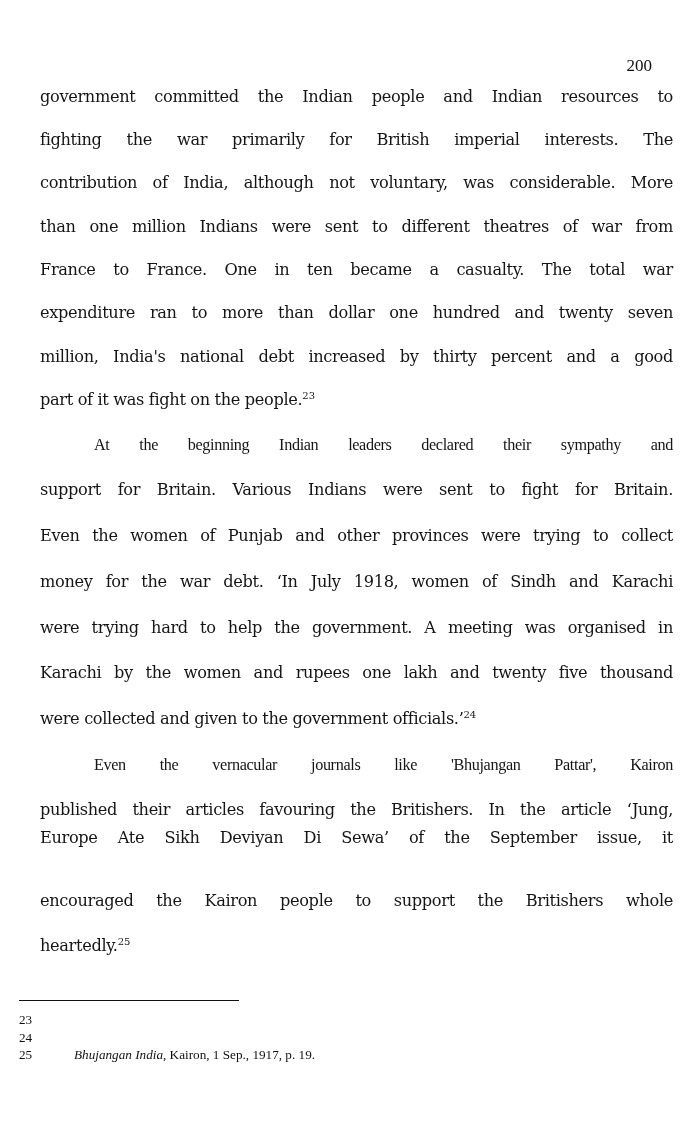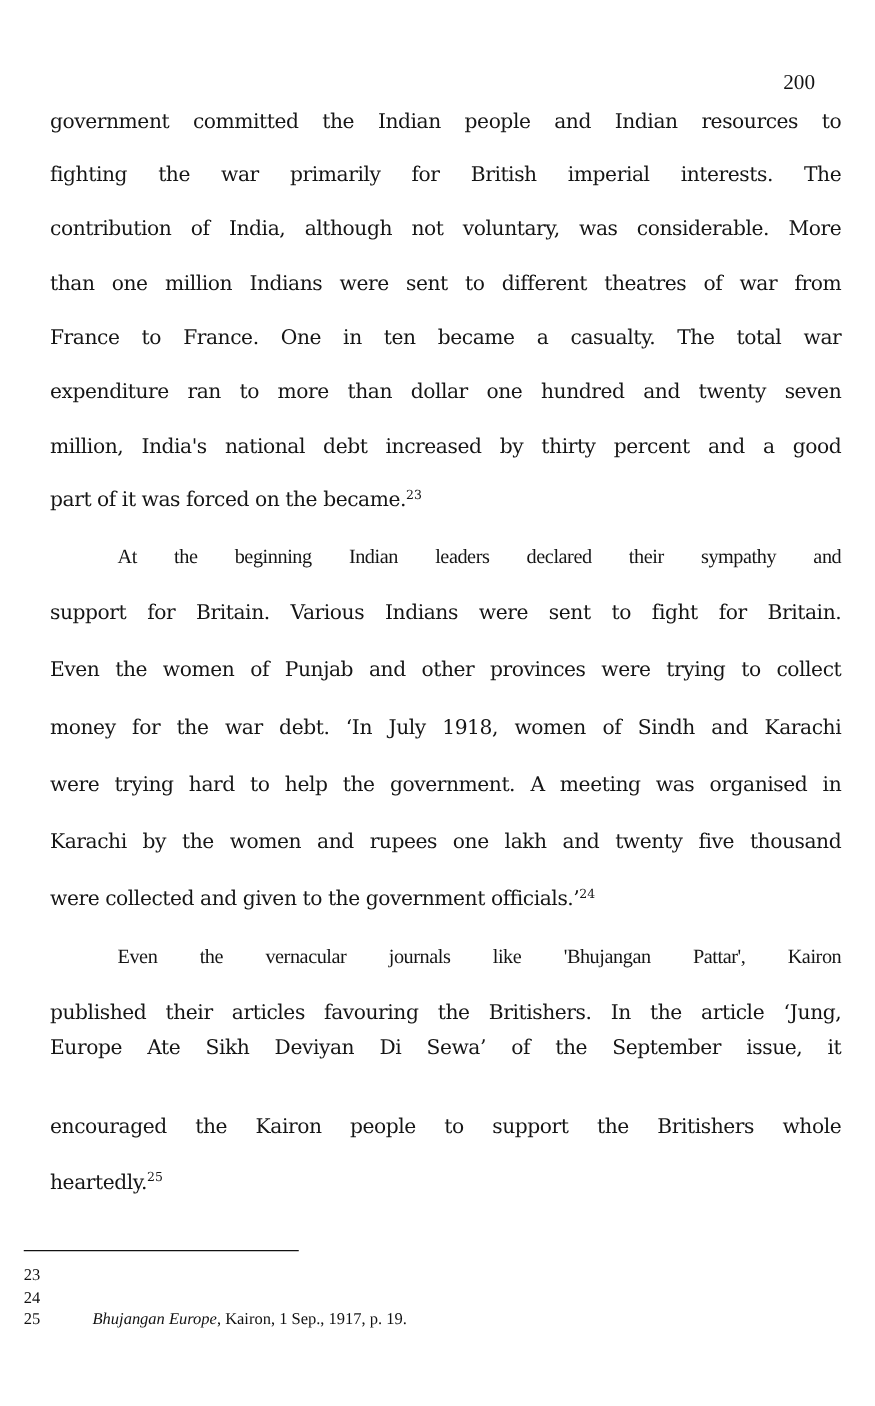--- a/index.html
+++ b/index.html
@@ -34,21 +34,21 @@
 <div class="page-number">200</div>
 
 <div class="body-text" style="top:86px;">
   <div class="line" style="top:0px">government committed the Indian people and Indian resources to</div>
   <div class="line" style="top:43px">fighting the war primarily for British imperial interests.  The</div>
   <div class="line" style="top:86px">contribution of India, although not voluntary, was considerable.  More</div>
   <div class="line" style="top:130px">than one million Indians were sent to different theatres of war from</div>
   <div class="line" style="top:173px">France to France.  One in ten became a casualty.  The total war</div>
   <div class="line" style="top:216px">expenditure ran to more than dollar one hundred and twenty seven</div>
   <div class="line" style="top:260px">million, India's national debt increased by thirty percent and a good</div>
-  <div class="line last" style="top:303px"><span>part of it was forced on the became.</span><sup class="fn">23</sup></div>
+  <div class="line last" style="top:303px"><span>part of it was fight on the people.</span><sup class="fn">23</sup></div>
 </div>
 
 <div class="body-text" style="top:434px;">
   <div class="line indent" style="top:0px">At the beginning Indian leaders declared their sympathy and</div>
   <div class="line" style="top:45px">support for Britain.  Various Indians were sent to fight for Britain.</div>
   <div class="line" style="top:91px">Even the women of Punjab and other provinces were trying to collect</div>
   <div class="line" style="top:137px">money for the war debt.  ‘In July 1918, women of Sindh and Karachi</div>
   <div class="line" style="top:183px">were trying hard to help the government.  A meeting was organised in</div>
   <div class="line" style="top:228px">Karachi by the women and rupees one lakh and twenty five thousand</div>
   <div class="line last" style="top:274px"><span>were collected and given to the government officials.’</span><sup class="fn">24</sup></div>
@@ -66,15 +66,15 @@
 
 <div class="footnotes">
   <div class="fn-row">
     <span class="fn-num">23</span>
   </div>
   <div class="fn-row">
     <span class="fn-num">24</span>
   </div>
   <div class="fn-row">
     <span class="fn-num">25</span>
-    <span class="fn-text"><span></span><i>Bhujangan Europe</i><span>, Kairon, 1 Sep., 1917, p. 19.</span></span>
+    <span class="fn-text"><span></span><i>Bhujangan India</i><span>, Kairon, 1 Sep., 1917, p. 19.</span></span>
   </div>
 </div>
 
 </body></html>

